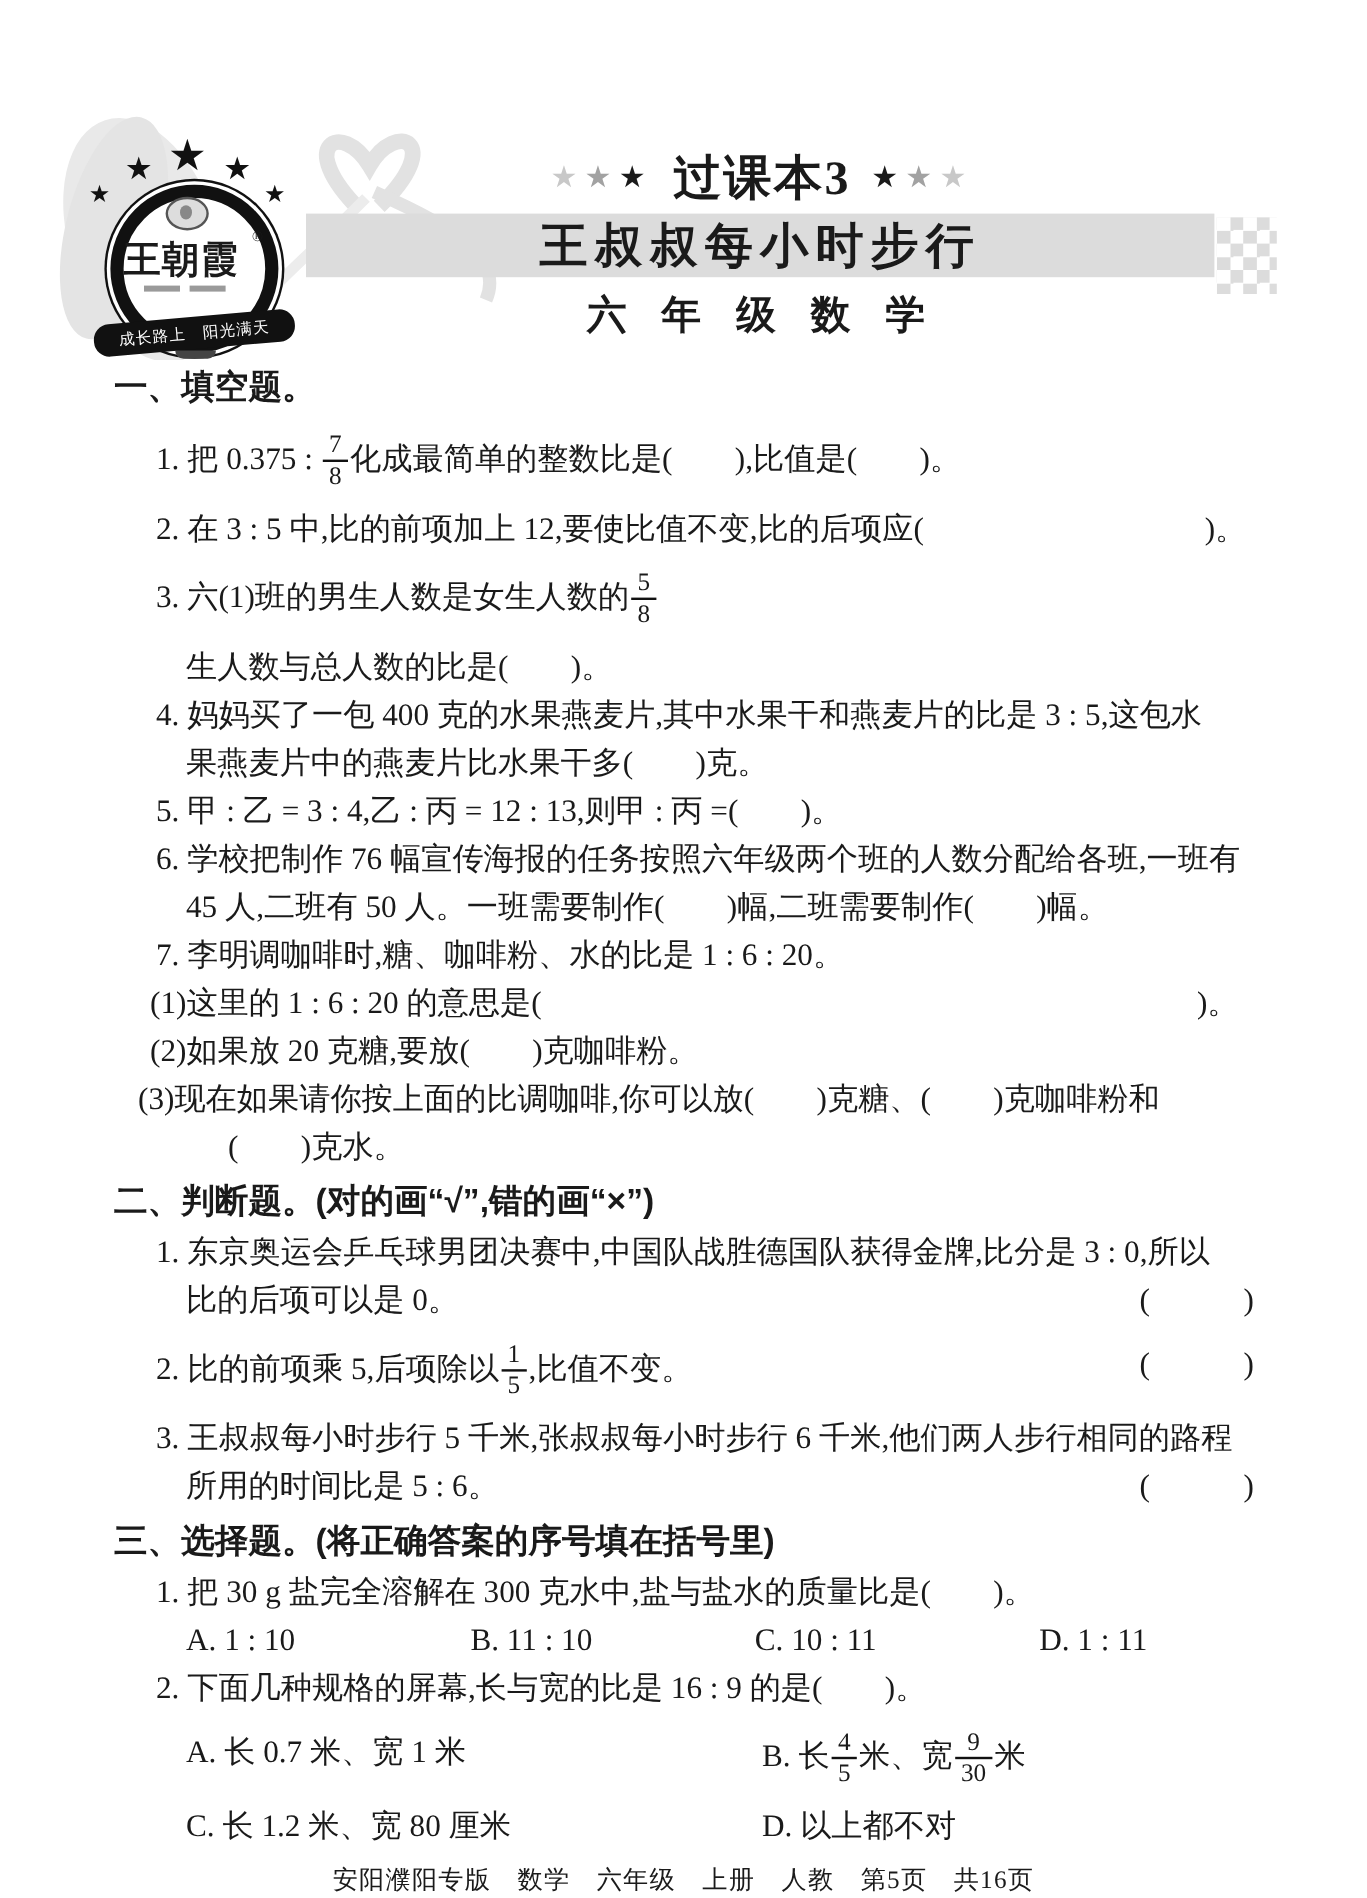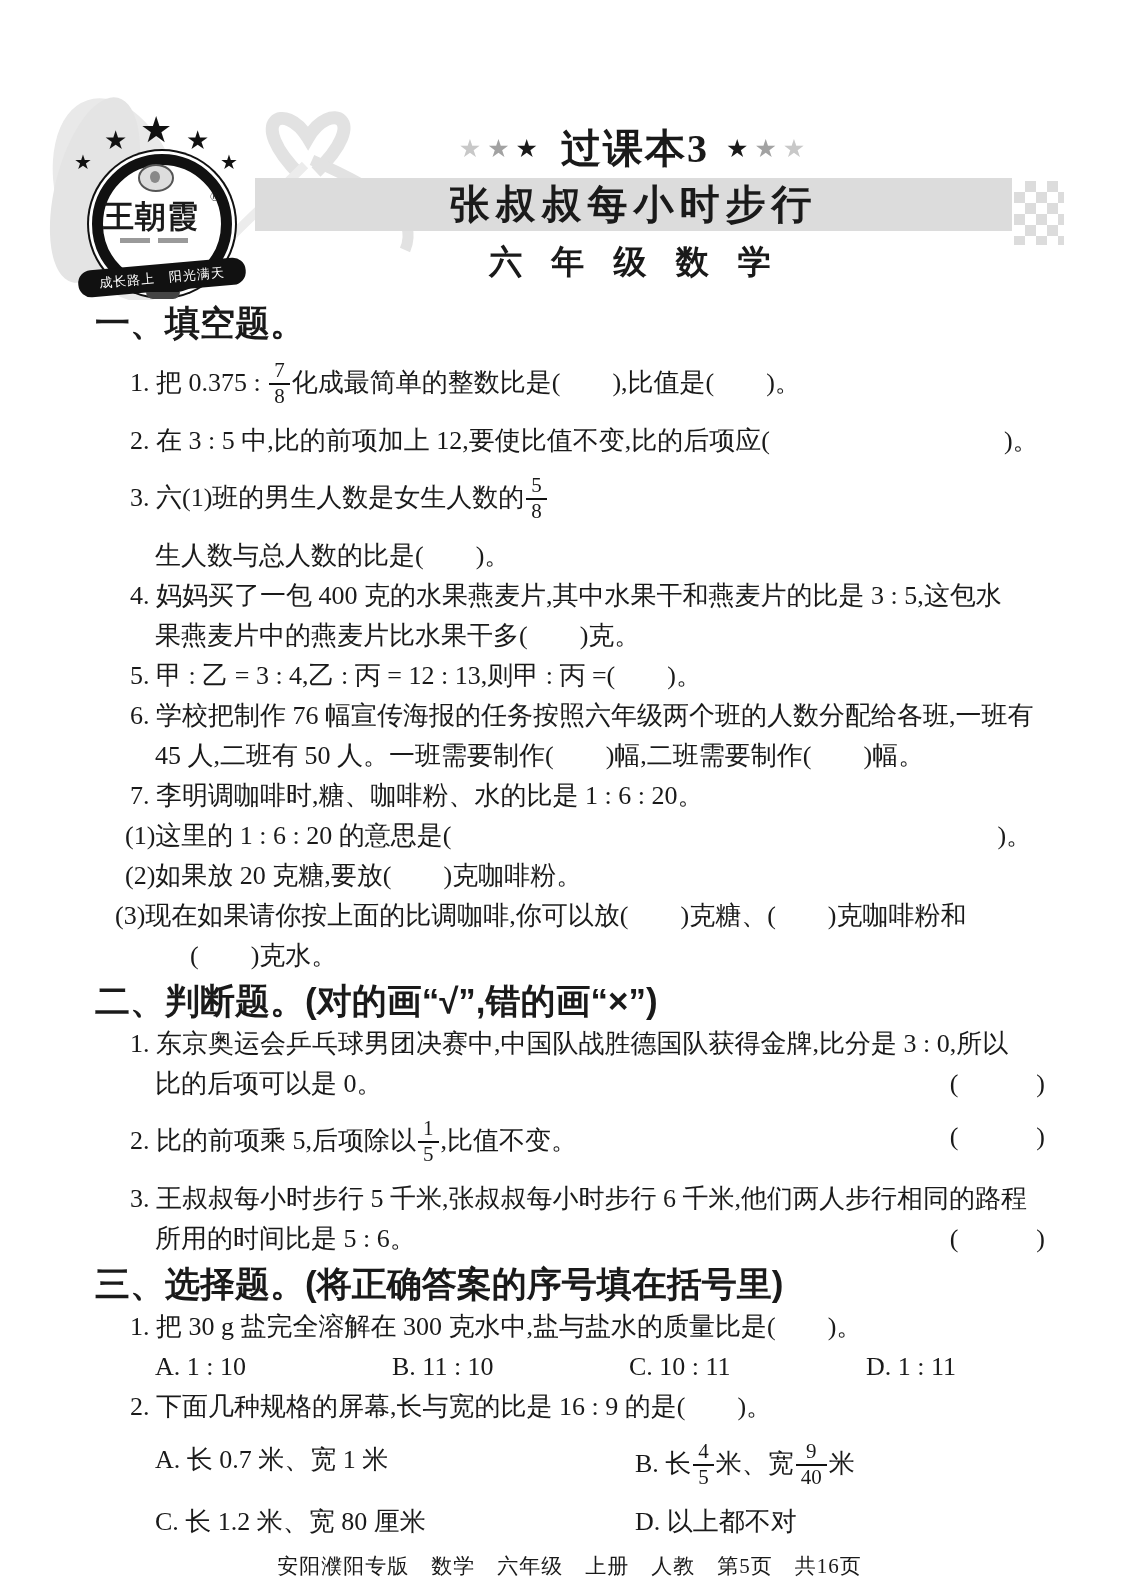--- a/index.html
+++ b/index.html
@@ -73,21 +73,21 @@
     font-family:"Liberation Sans","DejaVu Sans",sans-serif;
   }
   .logo .ribbon-fold{
     position:absolute;left:78px;top:180px;width:34px;height:7px;
     background:#444;border-radius:0 0 8px 8px;
   }
   
   .content{position:relative;padding:0 94px 0 95px;z-index:2;}
   .sec-heading{
     font-family:"Liberation Sans","DejaVu Sans",sans-serif;
-    font-weight:bold;font-size:35px;line-height:46px;margin-top:2px;
+    font-weight:bold;font-size:28px;line-height:46px;margin-top:2px;
   }
   .line{font-size:26px;line-height:40px;white-space:nowrap;}
   .line.tall{padding:13px 0;}
   .line.has-right{display:flex;}
   .line.has-right .main{flex:1;}
   .line .right{flex:none;white-space:pre;}
   .line.cols{display:flex;}
   .cols4 .col{width:237px;}
   .cols4 .col:last-child{width:auto;}
   .cols2 .col{width:480px;}
@@ -118,21 +118,21 @@
 
   <div class="band"></div>
   <div class="checker"></div>
 
   <div class="kicker">
     <span id="stars-left"><span class="star" style="color: rgb(200, 200, 200); margin-right: 6px;">★</span><span class="star" style="color: rgb(162, 162, 162); margin-right: 6px;">★</span><span class="star" style="color: rgb(26, 26, 26); margin-right: 6px;">★</span></span>
     <span class="title">过课本3</span>
     <span id="stars-right"><span class="star" style="color: rgb(26, 26, 26); margin-right: 6px;">★</span><span class="star" style="color: rgb(162, 162, 162); margin-right: 6px;">★</span><span class="star" style="color: rgb(200, 200, 200); margin-right: 6px;">★</span></span>
   </div>
 
-  <div class="band-title">张叔叔每小时步行</div>
+  <div class="band-title">王叔叔每小时步行</div>
   <div class="subtitle">六 年 级 数 学</div>
 
   <div class="logo">
     <span class="crown-star" style="left:6px;top:40px;font-size:20px;">★</span>
     <span class="crown-star" style="left:36px;top:16px;font-size:26px;">★</span>
     <span class="crown-star" style="left:72px;top:0px;font-size:36px;">★</span>
     <span class="crown-star" style="left:118px;top:16px;font-size:26px;">★</span>
     <span class="crown-star" style="left:152px;top:40px;font-size:20px;">★</span>
     <div class="ring"></div>
     <div class="portrait"></div>
@@ -180,21 +180,21 @@
     <div class="line" style="margin-left: 35px;"><span class="main"><span>1. 把 30 g 盐完全溶解在 300 克水中,盐与盐水的质量比是(　　)。</span></span></div>
     <div class="line cols cols4" style="margin-left: 60px;">
       <span class="col"><span>A. 1 : 10</span></span>
       <span class="col"><span>B. 11 : 10</span></span>
       <span class="col"><span>C. 10 : 11</span></span>
       <span class="col"><span>D. 1 : 11</span></span>
     </div>
     <div class="line" style="margin-left: 35px;"><span class="main"><span>2. 下面几种规格的屏幕,长与宽的比是 16 : 9 的是(　　)。</span></span></div>
     <div class="line cols cols2 tall" style="margin-left: 60px;">
       <span class="col"><span>A. 长 0.7 米、宽 1 米</span></span>
-      <span class="col"><span>B. 长</span><span class="frac"><span class="num">4</span><span class="den">5</span></span><span>米、宽</span><span class="frac"><span class="num">9</span><span class="den">40</span></span><span>米</span></span>
+      <span class="col"><span>B. 长</span><span class="frac"><span class="num">4</span><span class="den">5</span></span><span>米、宽</span><span class="frac"><span class="num">9</span><span class="den">30</span></span><span>米</span></span>
     </div>
     <div class="line cols cols2" style="margin-left: 60px;">
       <span class="col"><span>C. 长 1.2 米、宽 80 厘米</span></span>
       <span class="col"><span>D. 以上都不对</span></span>
     </div>
   </div>
 
 <div class="footer">安阳濮阳专版　数学　六年级　上册　人教　第5页　共16页</div>
 
 </body></html>

